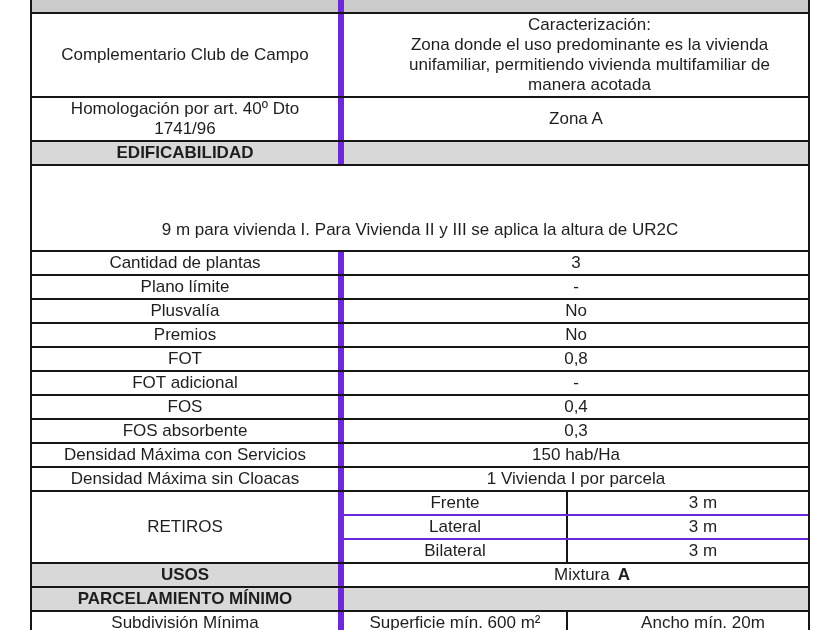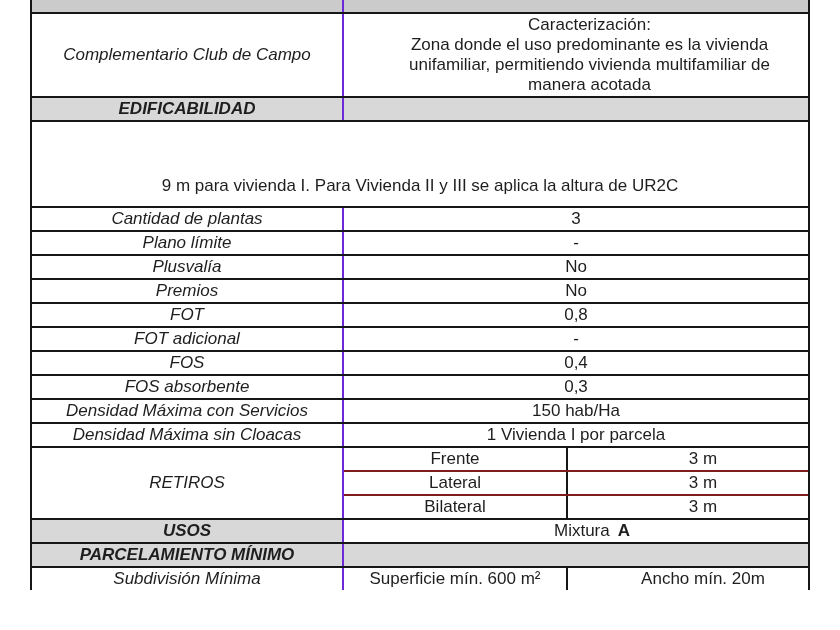--- a/index.html
+++ b/index.html
@@ -11,37 +11,37 @@
   .sheet{position:relative;width:840px;height:630px;background:#ffffff;}
   .tbl{
     position:absolute;left:30px;top:0;width:780px;
     border-left:2px solid #161616;border-right:2px solid #161616;
     background:#ffffff;box-sizing:border-box;
     font-size:17px;line-height:20px;
   }
   .r{display:flex;border-top:2px solid #161616;align-items:stretch;}
   .r:first-child{border-top:none;}
   .lc{
-    flex:0 0 312px;width:312px;border-right:2px solid #6d28d9;
+    flex:0 0 312px;width:312px;border-right:6px solid #6d28d9;
     display:flex;align-items:center;justify-content:center;
-    text-align:center;padding:1px 8px;box-sizing:border-box;font-style:italic;
+    text-align:center;padding:1px 8px;box-sizing:border-box;
   }
   .rc{
     flex:1;display:flex;align-items:center;justify-content:center;
     text-align:center;padding:1px 8px;box-sizing:border-box;
   }
   .min{min-height:19px;}
   .hdr{background:#d8d8d8;}
   .topband{background:#cbcbcb;}
   .topband .lc,.topband .rc{padding:0;}
   .b{font-weight:bold;}
   .pre{white-space:pre-line;padding-left:35px;}
   
   .subcol{flex:1;display:flex;flex-direction:column;padding:0;}
-  .sr{display:flex;flex:1;border-top:2px solid #7f1d1d;}
+  .sr{display:flex;flex:1;border-top:2px solid #6d28d9;}
   .sr:first-child{border-top:none;}
   .sl{
     flex:0 0 224px;width:224px;border-right:2px solid #161616;
     display:flex;align-items:center;justify-content:center;
     text-align:center;min-height:19px;box-sizing:border-box;padding:1px 6px;
   }
   .sv{
     flex:1;display:flex;align-items:center;justify-content:center;
     text-align:center;min-height:19px;box-sizing:border-box;padding:1px 6px;margin-left:30px;
   }
@@ -57,20 +57,24 @@
       <div class="lc topband"></div>
       <div class="rc topband"></div>
     </div>
 
     <div class="r">
       <div class="lc">Complementario Club de Campo</div>
       <div class="rc pre" style="min-height:78px;">Caracterización:
 Zona donde el uso predominante es la vivienda unifamiliar, permitiendo vivienda multifamiliar de manera acotada</div>
     </div>
 
+    <div class="r">
+      <div class="lc" style="min-height:40px;">Homologación por art. 40º Dto 1741/96</div>
+      <div class="rc">Zona A</div>
+    </div>
 
     <div class="r">
       <div class="lc hdr b min">EDIFICABILIDAD</div>
       <div class="rc hdr"></div>
     </div>
 
     <div class="r">
       <div class="rc" style="min-height:40px;margin-top:44px;">9 m para vivienda I. Para Vivienda II y III se aplica la altura de UR2C</div>
     </div>
 

